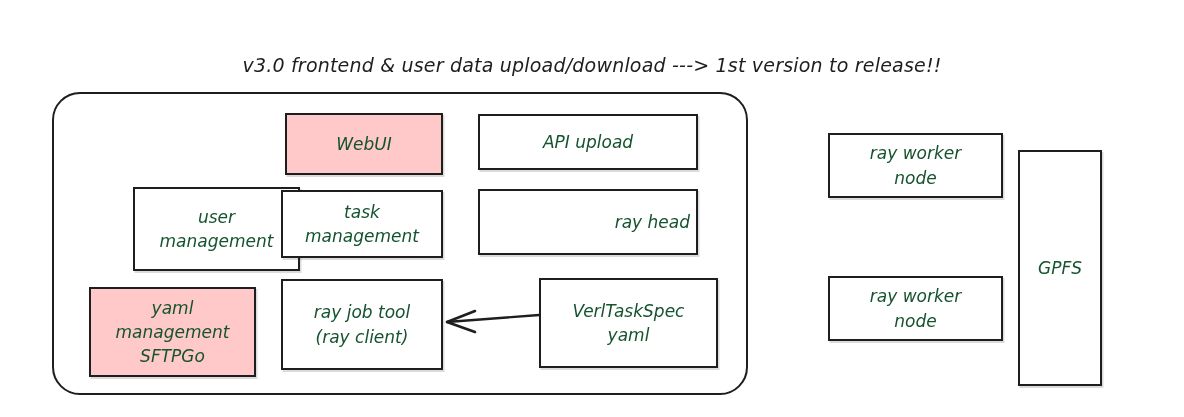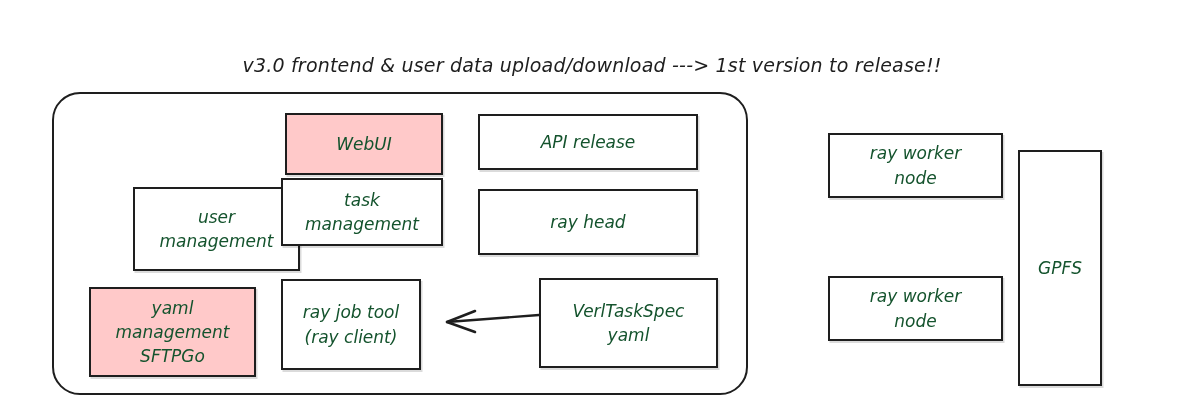--- a/index.html
+++ b/index.html
@@ -89,39 +89,39 @@
 
   <div class="title">v3.0 frontend &amp; user data upload/download ---&gt; 1st version to release!!</div>
 
   <div class="group-frame"></div>
 
   <div id="nodes">
       <div class="node pink" style="left: 285px; top: 113px; width: 158px; height: 62px;">
         <span class="txt">WebUI</span>
       </div>
       <div class="node" style="left: 478px; top: 114px; width: 220px; height: 56px;">
-        <span class="txt">API release</span>
+        <span class="txt">API upload</span>
       </div>
       <div class="node" style="left: 89px; top: 187px; width: 167px; height: 84px; margin-left: 44px;">
         <span class="txt">user
 management</span>
       </div>
-      <div class="node" style="left: 281px; top: 178px; width: 162px; height: 68px;">
+      <div class="node" style="left: 281px; top: 190px; width: 162px; height: 68px;">
         <span class="txt">task
 management</span>
       </div>
-      <div class="node" style="left: 478px; top: 189px; width: 220px; height: 66px;">
+      <div class="node" style="left: 478px; top: 189px; width: 220px; height: 66px; justify-content: flex-end;">
         <span class="txt">ray head</span>
       </div>
       <div class="node pink" style="left: 89px; top: 287px; width: 167px; height: 90px;">
         <span class="txt">yaml
 management
 SFTPGo</span>
       </div>
-      <div class="node" style="left: 281px; top: 279px; width: 140px; height: 91px;">
+      <div class="node" style="left: 281px; top: 279px; width: 162px; height: 91px;">
         <span class="txt">ray job tool
 (ray client)</span>
       </div>
       <div class="node" style="left: 539px; top: 278px; width: 179px; height: 90px;">
         <span class="txt">VerlTaskSpec
 yaml</span>
       </div>
       <div class="node" style="left: 828px; top: 133px; width: 175px; height: 65px;">
         <span class="txt">ray worker
 node</span>

